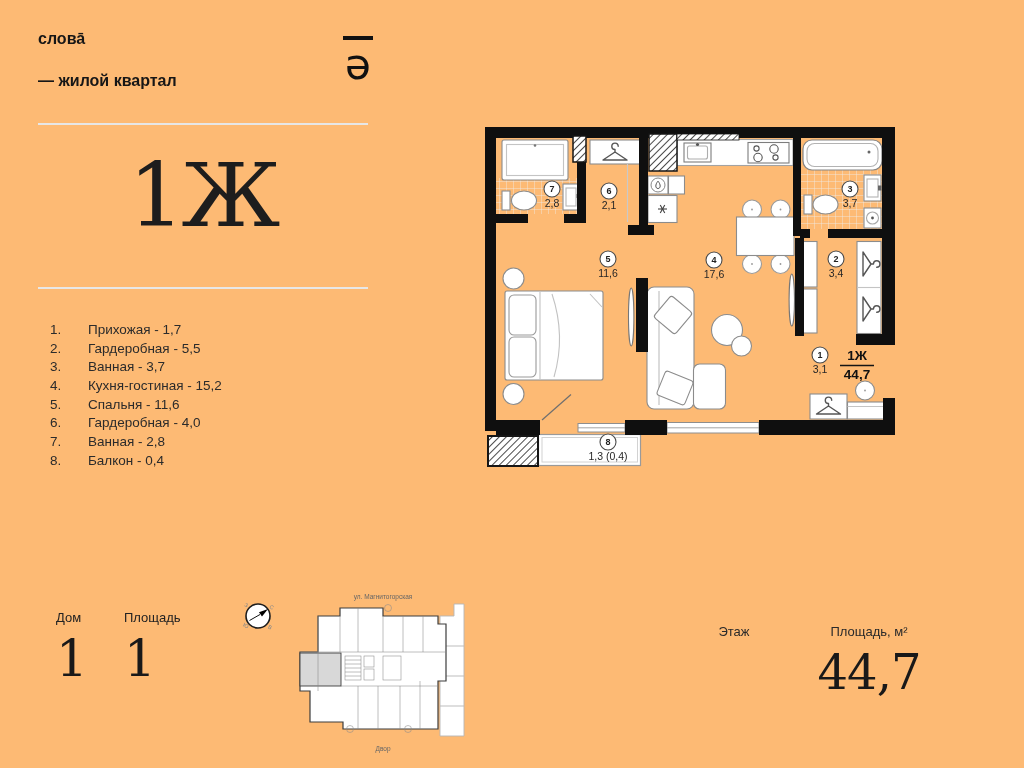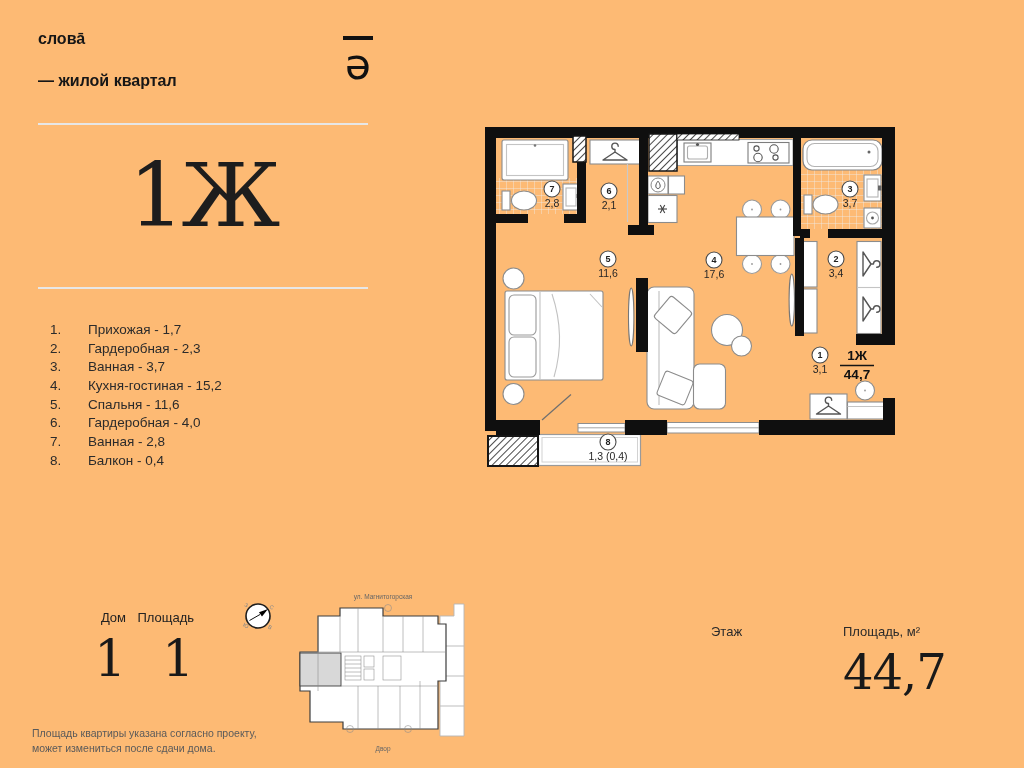--- a/index.html
+++ b/index.html
@@ -19,29 +19,29 @@
   .hero{left:38px;top:148px;width:330px;text-align:center;
         font-family:"DejaVu Serif",serif;font-size:88px;font-weight:500;
         letter-spacing:-3px;color:#1d1d1d;line-height:96px;}
 
   
   .room-list{left:50px;top:323px;margin:0;padding:0;list-style:none;}
   .room-list li{display:flex;font-size:13.5px;line-height:13.5px;color:#2b2b2b;margin-bottom:5.2px;}
   .room-list .num{width:38px;}
 
   
-  .kv{width:70px;text-align:right;}
+  .kv{width:70px;text-align:left;}
   .kv .lbl{font-size:13px;color:#222;}
   .kv .val{font-family:"DejaVu Serif",serif;font-size:50px;line-height:56px;margin-top:6px;color:#191919;}
   .house{left:56px;top:610px;}
   .section{left:124px;top:610px;}
   .disclaimer{left:32px;top:726px;font-size:10.5px;line-height:15px;color:#5a5a5a;}
 
   
-  .big-kv{margin-left:47px;}
+  .big-kv{text-align:center;}
   .big-kv .lbl{font-size:13px;color:#2a2a2a;}
   .big-kv .val{font-family:"DejaVu Serif",serif;font-size:48px;line-height:56px;letter-spacing:-1px;margin-top:5px;color:#191919;}
   .floor-block{left:664px;top:624px;width:140px;}
   .area-block{left:796px;top:624px;width:146px;}
 
   svg text{font-family:"Liberation Sans",sans-serif;}
   .ln{font-size:9px;font-weight:700;fill:#222;}
   .la{font-size:10.5px;fill:#262626;}
   .unit-t{font-size:13.5px;font-weight:700;fill:#111;}
   .map-t{font-size:6.5px;fill:#666;}
@@ -64,21 +64,21 @@
   <div class="abs hero">1Ж</div>
   <div class="abs rule rule-bottom"></div>
 
   <ul class="abs room-list">
     <li>
         <span class="num">1.</span>
         <span>Прихожая - 1,7</span>
       </li>
     <li>
         <span class="num">2.</span>
-        <span>Гардеробная - 2,3</span>
+        <span>Гардеробная - 5,5</span>
       </li>
     <li>
         <span class="num">3.</span>
         <span>Ванная - 3,7</span>
       </li>
     <li>
         <span class="num">4.</span>
         <span>Кухня-гостиная - 15,2</span>
       </li>
     <li>
@@ -347,24 +347,20 @@
     </g>
   </svg>
 
   <div class="abs kv house">
     <div class="lbl">Дом</div>
     <div class="val">1</div>
   </div>
   <div class="abs kv section">
     <div class="lbl">Площадь</div>
     <div class="val">1</div>
-  </div>
-  <div class="abs disclaimer">
-    <span>Площадь квартиры указана согласно проекту,</span><br>
-    <span>может измениться после сдачи дома.</span>
   </div>
 
   <svg class="abs" style="left:240px;top:598px;" width="36" height="36" viewBox="0 0 36 36">
     <circle cx="18" cy="18" r="12" fill="#fff" stroke="#1d1d1d" stroke-width="1.6"></circle>
     <line x1="9.5" y1="22.5" x2="20" y2="16.5" stroke="#111" stroke-width="1"></line>
     <polygon points="28,11 19,14.2 22,18.6" fill="#000"></polygon>
     <text class="cmp-t" x="29" y="10" transform="rotate(28 29 10)">С</text>
     <text class="cmp-t" x="27.5" y="30" transform="rotate(28 27.5 30)">В</text>
     <text class="cmp-t" x="2.5" y="28" transform="rotate(28 2.5 28)">Ю</text>
     <text class="cmp-t" x="4" y="8" transform="rotate(28 4 8)">З</text>

